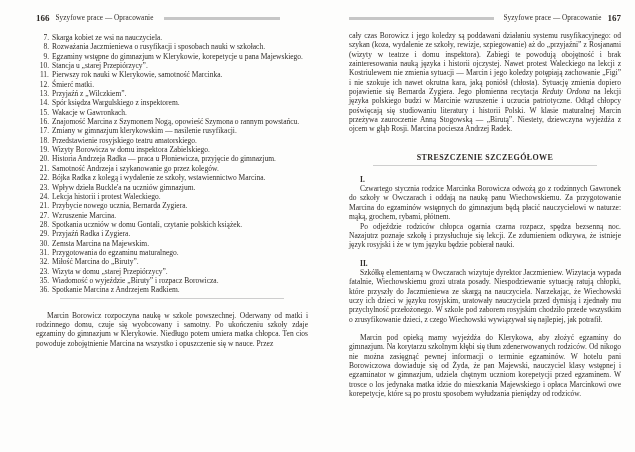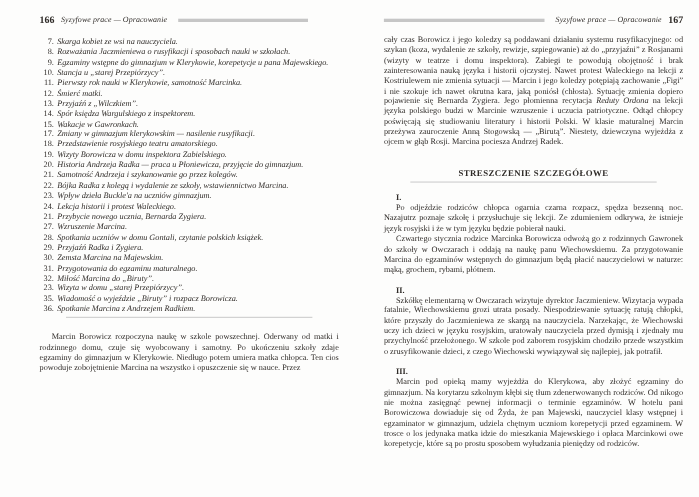--- a/index.html
+++ b/index.html
@@ -19,31 +19,31 @@
   .page.right { left: 349px; }
 
   .header {
     display: flex;
     align-items: center;
     margin-top: 13px;
     height: 10px;
     white-space: nowrap;
   }
   .pagenum { font-weight: bold; font-size: 9px; }
-  .running { font-style: italic; font-size: 7.2px; letter-spacing: 0.1px; }
+  .running { font-size: 7.2px; letter-spacing: 0.1px; }
   .header.left-h .pagenum { margin-right: 6px; }
   .header.left-h .running { margin-right: 10px; }
   .header.right-h .running { margin-left: 10px; margin-right: 6px; }
   .hrule { flex: 1; height: 3px; background: #c6c6c6; }
   .header.left-h .hrule { margin-right: 28px; }
 
   .numlist { margin-top: 10px; }
   .li { display: flex; font-size: 7.5px; line-height: 9.35px; }
   .li-num { flex: 0 0 13px; text-align: right; padding-right: 3px; }
-  .li-text { flex: 1; text-align: justify; font-style: italic; }
+  .li-text { flex: 1; text-align: justify; }
 
   .sect {
     margin: 19px 0 0 0;
     font-size: 8px;
     font-weight: bold;
     text-align: center;
     letter-spacing: 0.4px;
   }
   .sect-rule { width: 82%; height: 1px; background: #cecece; margin: 3px auto 0 auto; }
 
@@ -110,20 +110,24 @@
         </div>
         <div class="li">
           <span class="li-num">14.</span>
           <span class="li-text">Spór księdza Wargulskiego z inspektorem.</span>
         </div>
         <div class="li">
           <span class="li-num">15.</span>
           <span class="li-text">Wakacje w Gawronkach.</span>
         </div>
         <div class="li">
+          <span class="li-num">16.</span>
+          <span class="li-text">Znajomość Marcina z Szymonem Nogą, opowieść Szymona o rannym powstańcu.</span>
+        </div>
+        <div class="li">
           <span class="li-num">17.</span>
           <span class="li-text">Zmiany w gimnazjum klerykowskim — nasilenie rusyfikacji.</span>
         </div>
         <div class="li">
           <span class="li-num">18.</span>
           <span class="li-text">Przedstawienie rosyjskiego teatru amatorskiego.</span>
         </div>
         <div class="li">
           <span class="li-num">19.</span>
           <span class="li-text">Wizyty Borowicza w domu inspektora Zabielskiego.</span>
@@ -203,27 +207,26 @@
     </div>
 
     <p class="para" id="continuation-para"><span>cały czas Borowicz i jego koledzy są poddawani działaniu systemu rusyfikacyjnego: od szykan (koza, wydalenie ze szkoły, rewizje, szpiegowanie) aż do „przyjaźni” z Rosjanami (wizyty w teatrze i domu inspektora). Zabiegi te powodują obojętność i brak zainteresowania nauką języka i historii ojczystej. Nawet protest Waleckiego na lekcji z Kostriulewem nie zmienia sytuacji — Marcin i jego koledzy potępiają zachowanie „Figi” i nie szokuje ich nawet okrutna kara, jaką poniósł (chłosta). Sytuację zmienia dopiero pojawienie się Bernarda Zygiera. Jego płomienna recytacja </span><span class="it">Reduty Ordona</span><span> na lekcji języka polskiego budzi w Marcinie wzruszenie i uczucia patriotyczne. Odtąd chłopcy poświęcają się studiowaniu literatury i historii Polski. W klasie maturalnej Marcin przeżywa zauroczenie Anną Stogowską — „Birutą”. Niestety, dziewczyna wyjeżdża z ojcem w głąb Rosji. Marcina pociesza Andrzej Radek.</span></p>
 
     <h2 class="sect">STRESZCZENIE SZCZEGÓŁOWE</h2>
     <div class="sect-rule"></div>
 
     <div id="sections">
         <div class="section">
           <div class="sec-label">I.</div>
+          <p class="para">Czwartego stycznia rodzice Marcinka Borowicza odwożą go z rodzinnych Gawronek do szkoły w Owczarach i oddają na naukę panu Wiechowskiemu. Za przygotowanie Marcina do egzaminów wstępnych do gimnazjum będą płacić nauczycielowi w naturze: mąką, grochem, rybami, płótnem.</p>
           <p class="para">Po odjeździe rodziców chłopca ogarnia czarna rozpacz, spędza bezsenną noc. Nazajutrz poznaje szkołę i przysłuchuje się lekcji. Ze zdumieniem odkrywa, że istnieje język rosyjski i że w tym języku będzie pobierał nauki.</p>
-          <p class="para">Czwartego stycznia rodzice Marcinka Borowicza odwożą go z rodzinnych Gawronek do szkoły w Owczarach i oddają na naukę panu Wiechowskiemu. Za przygotowanie Marcina do egzaminów wstępnych do gimnazjum będą płacić nauczycielowi w naturze: mąką, grochem, rybami, płótnem.</p>
         </div>
         <div class="section">
           <div class="sec-label">II.</div>
           <p class="para">Szkółkę elementarną w Owczarach wizytuje dyrektor Jaczmieniew. Wizytacja wypada fatalnie, Wiechowskiemu grozi utrata posady. Niespodziewanie sytuację ratują chłopki, które przyszły do Jaczmieniewa ze skargą na nauczyciela. Narzekając, że Wiechowski uczy ich dzieci w języku rosyjskim, uratowały nauczyciela przed dymisją i zjednały mu przychylność przełożonego. W szkole pod zaborem rosyjskim chodziło przede wszystkim o zrusyfikowanie dzieci, z czego Wiechowski wywiązywał się najlepiej, jak potrafił.</p>
         </div>
         <div class="section">
-          <div class="sec-label">III.</div>
           <p class="para">Marcin pod opieką mamy wyjeżdża do Klerykowa, aby złożyć egzaminy do gimnazjum. Na korytarzu szkolnym kłębi się tłum zdenerwowanych rodziców. Od nikogo nie można zasięgnąć pewnej informacji o terminie egzaminów. W hotelu pani Borowiczowa dowiaduje się od Żyda, że pan Majewski, nauczyciel klasy wstępnej i egzaminator w gimnazjum, udziela chętnym uczniom korepetycji przed egzaminem. W trosce o los jedynaka matka idzie do mieszkania Majewskiego i opłaca Marcinkowi owe korepetycje, które są po prostu sposobem wyłudzania pieniędzy od rodziców.</p>
         </div>
       </div>
   </div>
 
 </div>
 
 </body></html>

